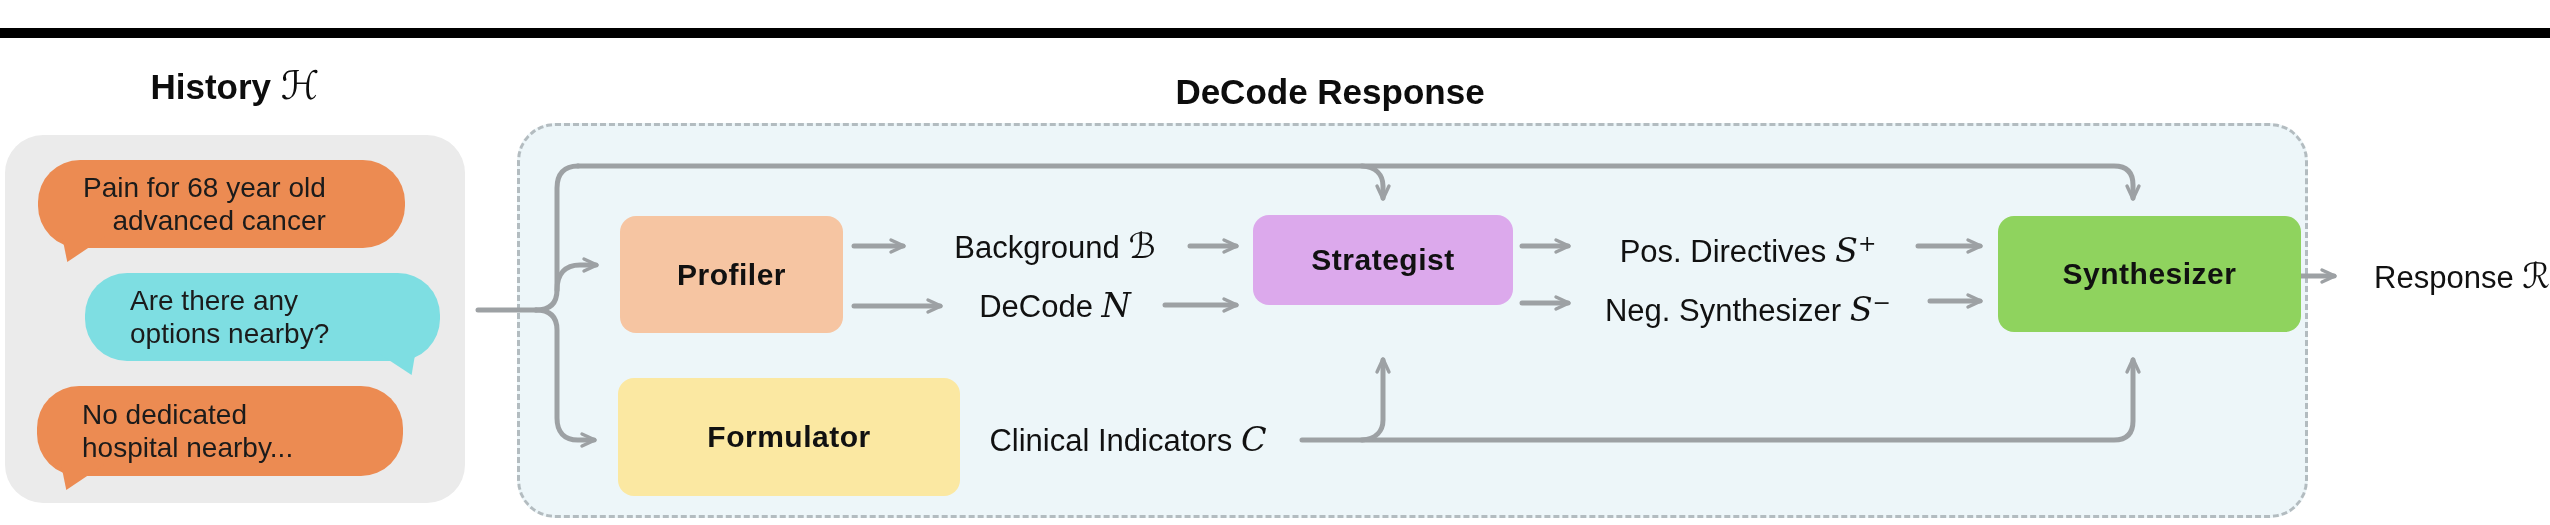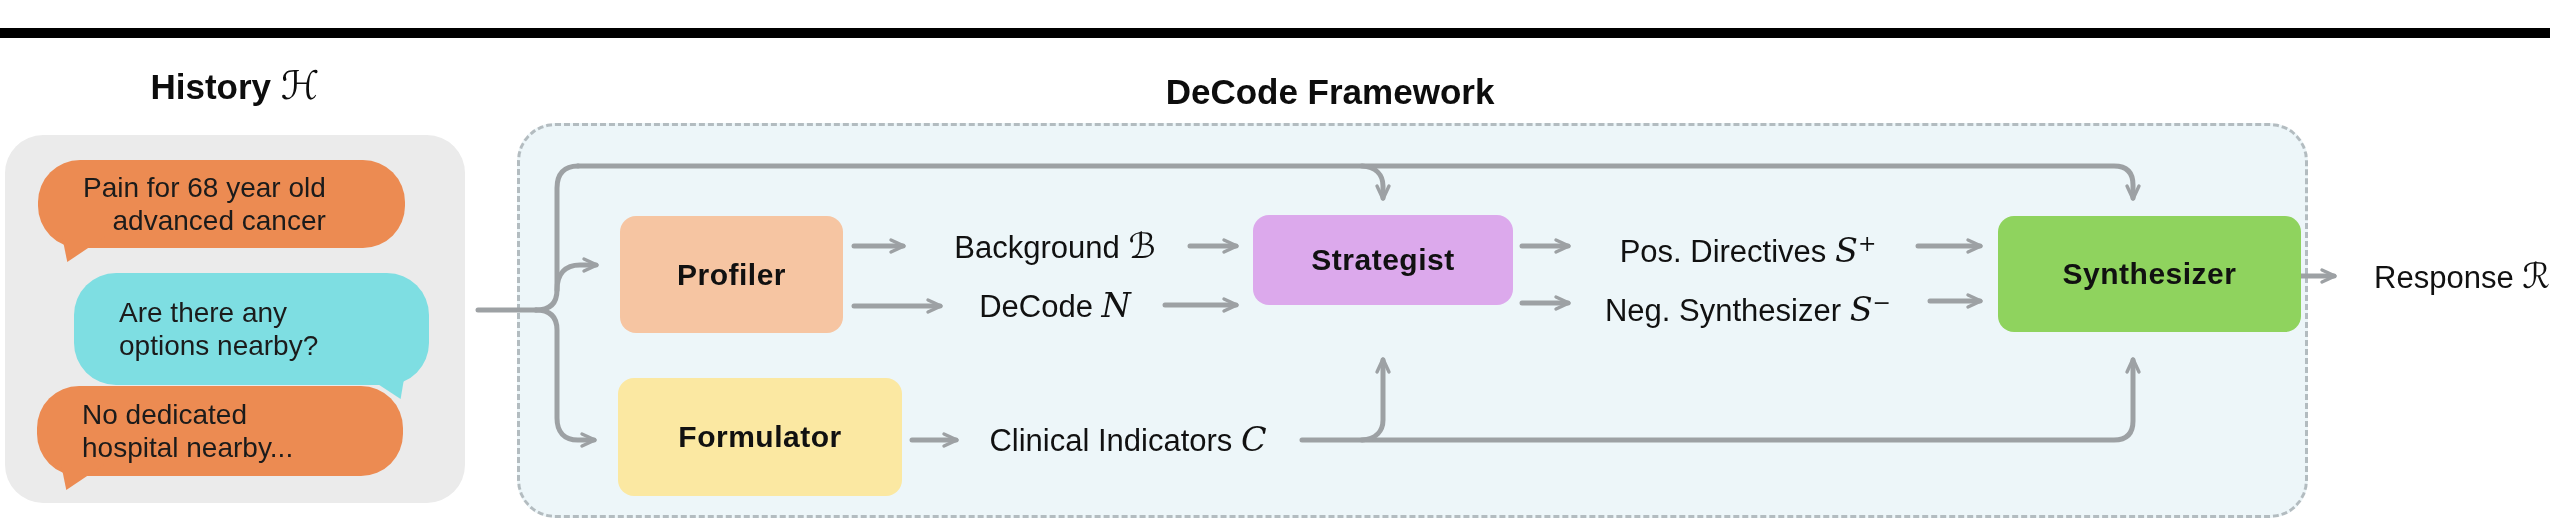--- a/index.html
+++ b/index.html
@@ -29,21 +29,21 @@
     position:absolute;left:5px;top:107px;width:460px;height:368px;
     border-radius:38px;background:#ebebeb;
   }
   .bubble{
     position:absolute;border-radius:42px;
     display:flex;align-items:center;
     font-size:28px;line-height:33px;white-space:pre-line;
     color:#1b1b1b;padding-left:45px;box-sizing:border-box;
   }
   .bubble-1{left:38px;top:132px;width:367px;height:88px;text-align:right;}
-  .bubble-2{left:74px;top:245px;width:355px;height:112px;}
+  .bubble-2{left:85px;top:245px;width:355px;height:88px;}
   .bubble-3{left:37px;top:358px;width:366px;height:90px;}
   .tail{position:absolute;width:44px;height:26px;bottom:-14px;}
   .tail-left{left:24px;clip-path:polygon(0 0,100% 0,12% 100%);}
   .tail-right{right:24px;clip-path:polygon(0 0,100% 0,90% 100%);}
 
   .framework-box{
     position:absolute;left:517px;top:95px;width:1791px;height:395px;
     box-sizing:border-box;
     border:3px dashed #b3bcc0;border-radius:38px;
     background:#edf6f9;
@@ -53,21 +53,21 @@
 
   .module{
     position:absolute;border-radius:16px;
     display:flex;align-items:center;justify-content:center;
     font-size:30px;font-weight:bold;color:#111;
     letter-spacing:0.5px;
   }
   .module-profiler{left:620px;top:188px;width:223px;height:117px;}
   .module-strategist{left:1253px;top:187px;width:260px;height:90px;}
   .module-synthesizer{left:1998px;top:188px;width:303px;height:116px;}
-  .module-formulator{left:618px;top:350px;width:284px;height:118px;}
+  .module-formulator{left:618px;top:350px;width:342px;height:118px;}
 
   .flow-label{
     position:absolute;font-size:31px;color:#111;
     text-align:center;white-space:nowrap;line-height:36px;
   }
   .flow-label sup{font-size:22px;font-family:"DejaVu Serif",serif;}
   .lbl-background{left:905px;top:200px;width:300px;}
   .lbl-needs{left:905px;top:260px;width:300px;}
   .lbl-pos{left:1586px;top:198px;width:324px;}
   .lbl-neg{left:1586px;top:257px;width:324px;}
@@ -96,21 +96,21 @@
     <span class="tail tail-right" style="background-color: rgb(126, 222, 226);"></span>
     <span>Are there any
 options nearby?</span>
   </div>
   <div class="bubble bubble-3" style="background-color: rgb(236, 139, 82);">
     <span class="tail tail-left" style="background-color: rgb(236, 139, 82);"></span>
     <span>No dedicated
 hospital nearby...</span>
   </div>
 
-  <div class="section-title framework-title">DeCode Framework</div>
+  <div class="section-title framework-title">DeCode Response</div>
   <div class="framework-box" style="background-color: rgb(237, 246, 249);"></div>
 
   <svg class="wires" width="2550" height="525" viewBox="0 0 2550 525">
     <defs>
       <marker id="ah" viewBox="0 0 20 20" markerWidth="20" markerHeight="20" refX="15" refY="10" orient="auto" markerUnits="userSpaceOnUse">
         <path d="M3,4 L16,10 L3,16" fill="none" stroke="#9da1a4" stroke-width="3.4" stroke-linecap="round" stroke-linejoin="round"></path>
       </marker>
     </defs>
     <g fill="none" stroke="#9da1a4" stroke-width="5" stroke-linecap="round">
 

